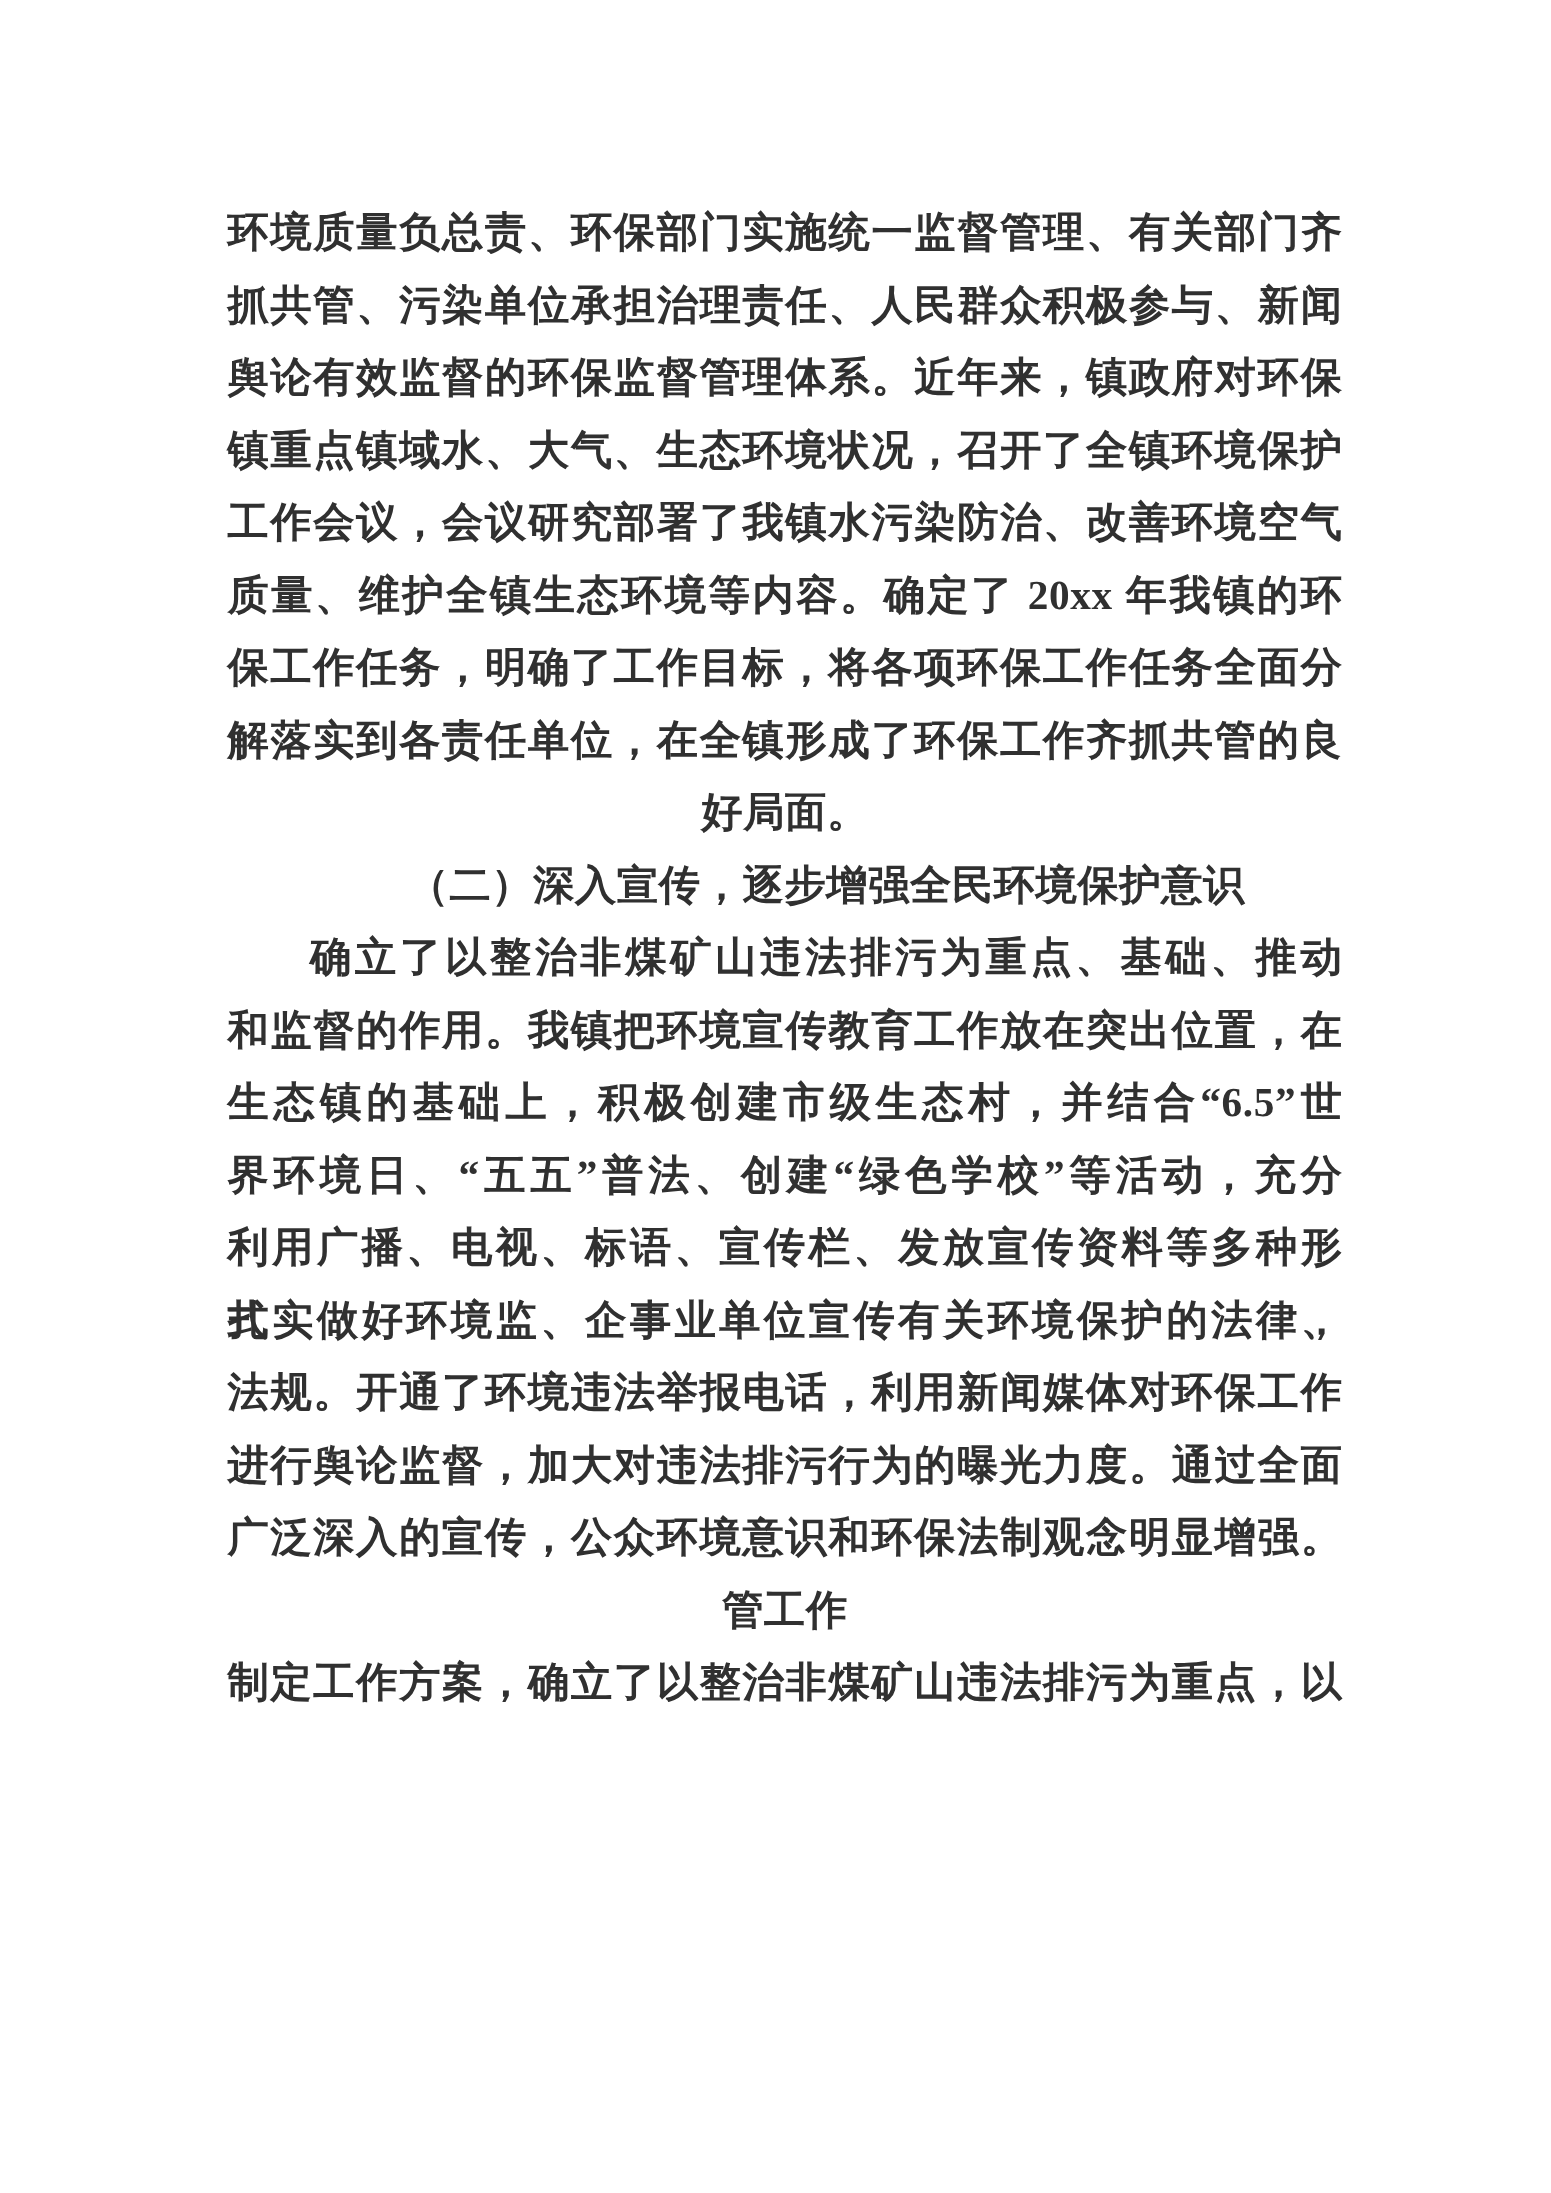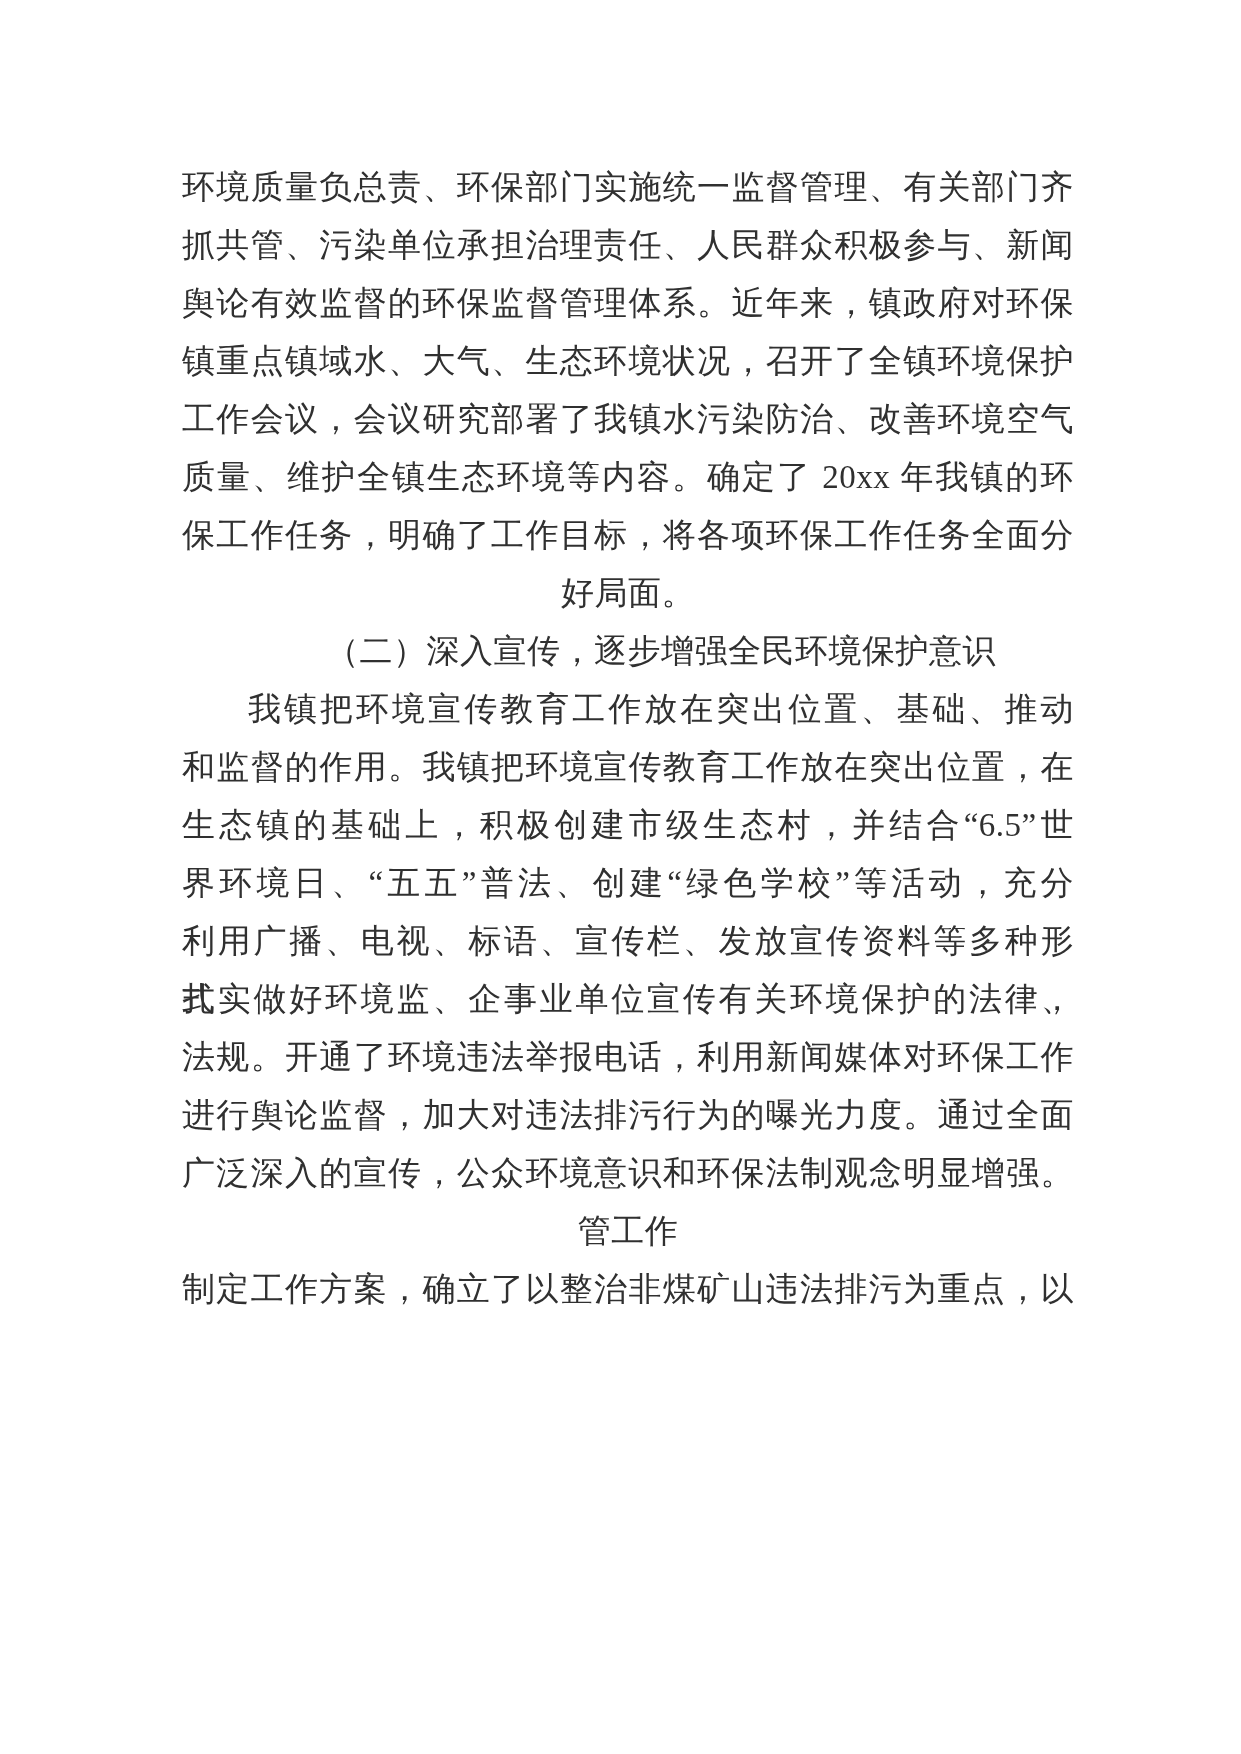--- a/index.html
+++ b/index.html
@@ -28,20 +28,21 @@
     width: 892px;
     color: #303030;
     font-size: 33px;
     font-weight: 400;
   }
   .line {
     height: 58px;
     line-height: 58px;
     white-space: pre;
     letter-spacing: 0.5px;
+    font-weight: bold;
   }
   
   .line.fill {
     white-space: normal;
     text-align: justify;
     text-align-last: justify;
     text-justify: inter-character;
   }
   
   .line.indent {
@@ -57,23 +58,24 @@
 
 <div class="page">
   <div class="doc-body" id="doc-body" style="color: rgb(48, 48, 48);">
       <div class="line fill">环境质量负总责、环保部门实施统一监督管理、有关部门齐</div>
       <div class="line fill">抓共管、污染单位承担治理责任、人民群众积极参与、新闻</div>
       <div class="line fill">舆论有效监督的环保监督管理体系。近年来，镇政府对环保</div>
       <div class="line fill">镇重点镇域水、大气、生态环境状况，召开了全镇环境保护</div>
       <div class="line fill">工作会议，会议研究部署了我镇水污染防治、改善环境空气</div>
       <div class="line fill">质量、维护全镇生态环境等内容。确定了 20xx 年我镇的环</div>
       <div class="line fill">保工作任务，明确了工作目标，将各项环保工作任务全面分</div>
+      <div class="line fill">解落实到各责任单位，在全镇形成了环保工作齐抓共管的良</div>
       <div class="line plain">好局面。</div>
       <div class="line indent plain">（二）深入宣传，逐步增强全民环境保护意识</div>
-      <div class="line indent fill">我镇把环境宣传教育工作放在突出位置、基础、推动</div>
+      <div class="line indent fill">确立了以整治非煤矿山违法排污为重点、基础、推动</div>
       <div class="line fill">和监督的作用。我镇把环境宣传教育工作放在突出位置，在</div>
       <div class="line fill">生态镇的基础上，积极创建市级生态村，并结合“6.5”世</div>
       <div class="line fill">界环境日、“五五”普法、创建“绿色学校”等活动，充分</div>
       <div class="line fill">利用广播、电视、标语、宣传栏、发放宣传资料等多种形式，</div>
       <div class="line fill">扎实做好环境监、企事业单位宣传有关环境保护的法律、</div>
       <div class="line fill">法规。开通了环境违法举报电话，利用新闻媒体对环保工作</div>
       <div class="line fill">进行舆论监督，加大对违法排污行为的曝光力度。通过全面</div>
       <div class="line fill">广泛深入的宣传，公众环境意识和环保法制观念明显增强。</div>
       <div class="line plain">管工作</div>
       <div class="line fill">制定工作方案，确立了以整治非煤矿山违法排污为重点，以</div>

